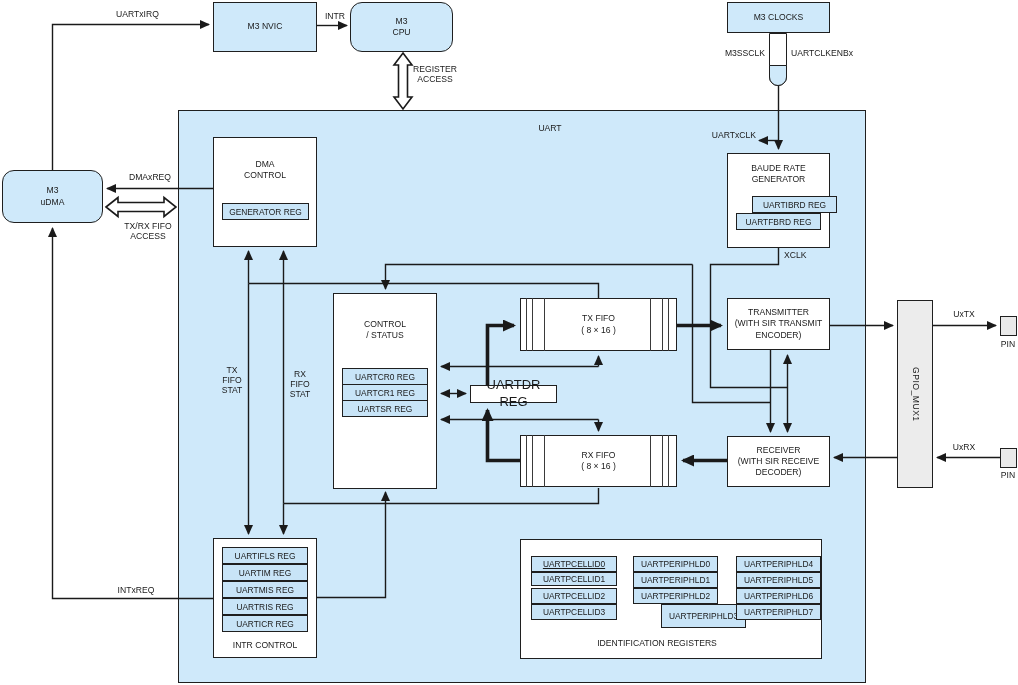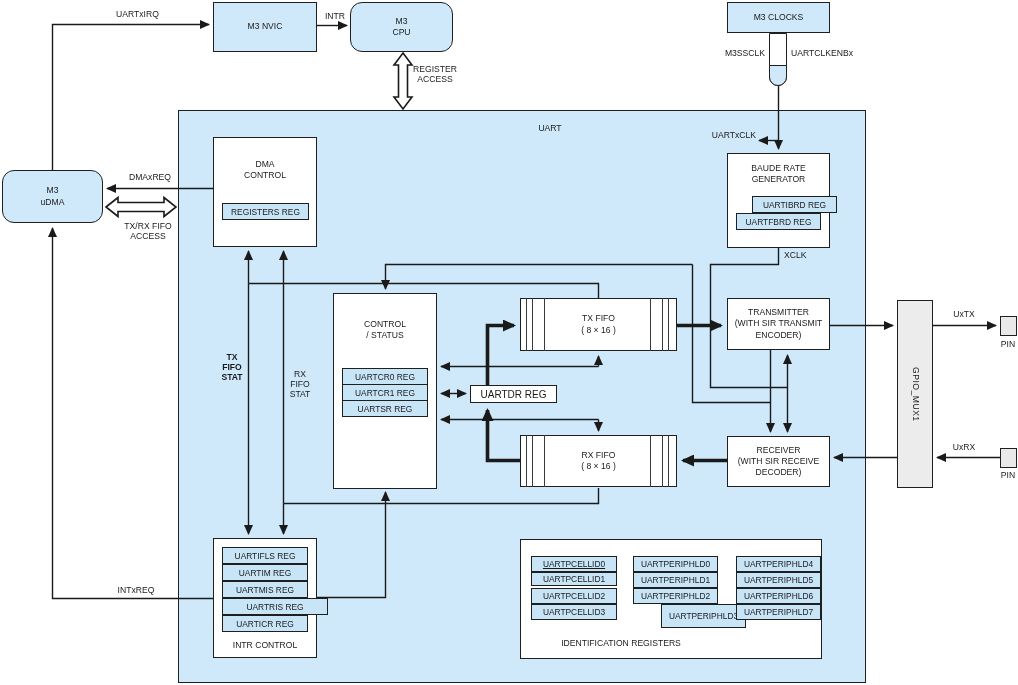--- a/index.html
+++ b/index.html
@@ -109,21 +109,21 @@
   <div class="box white" style="left:769px;top:33px;width:18px;height:53px;border-radius:0 0 9px 9px;">
     <div class="gatefill"></div>
   </div>
   <div class="box blue r12" style="left:2px;top:170px;width:101px;height:53px;">M3
 uDMA</div>
 
   <div class="lbl c" style="left:520px;top:123px;width:60px;">UART</div>
 
   <div class="box white toplbl" style="left:213px;top:137px;width:104px;height:110px;padding-top:21px;">DMA
 CONTROL</div>
-  <div class="reg" style="left:222px;top:203px;width:87px;height:17px;">REGISTERS REG</div>
+  <div class="reg" style="left:222px;top:203px;width:87px;height:17px;">GENERATOR REG</div>
 
   <div class="box white toplbl" style="left:727px;top:153px;width:103px;height:95px;padding-top:9px;">BAUDE RATE
 GENERATOR</div>
   <div class="reg" style="left:736px;top:196px;width:85px;height:17px;margin-left:16px;">UARTIBRD REG</div>
   <div class="reg" style="left:736px;top:213px;width:85px;height:17px;">UARTFBRD REG</div>
 
   <div class="box white toplbl" style="left:333px;top:293px;width:104px;height:196px;padding-top:25px;">CONTROL
 / STATUS</div>
   <div class="reg" style="left:342px;top:368px;width:86px;height:17px;">UARTCR0 REG</div>
   <div class="reg" style="left:342px;top:384px;width:86px;height:17px;">UARTCR1 REG</div>
@@ -144,72 +144,72 @@
 ( 8 × 16 )</div>
   <div class="abs" style="left:520px;top:435px;width:157px;height:52px;z-index:4;">
     <div class="stripe" style="left:6px;"></div>
       <div class="stripe" style="left:12px;"></div>
     <div class="stripe" style="left:24px;"></div>
       <div class="stripe" style="left:130px;"></div>
     <div class="stripe" style="left:142px;"></div>
       <div class="stripe" style="left:148px;"></div>
   </div>
 
-  <div class="box white" style="left:470px;top:385px;width:87px;height:18px;font-size:10px;">UARTDR REG</div>
+  <div class="box white" style="left:470px;top:385px;width:87px;height:18px;font-size:13px;">UARTDR REG</div>
 
   <div class="box white" style="left:727px;top:298px;width:103px;height:52px;">TRANSMITTER
 (WITH SIR TRANSMIT
 ENCODER)</div>
   <div class="box white" style="left:727px;top:436px;width:103px;height:51px;">RECEIVER
 (WITH SIR RECEIVE
 DECODER)</div>
 
   <div class="box white" style="left:213px;top:538px;width:104px;height:120px;"></div>
   <div class="reg" style="left:222px;top:547px;width:86px;height:17px;">UARTIFLS REG</div>
   <div class="reg" style="left:222px;top:564px;width:86px;height:17px;">UARTIM REG</div>
   <div class="reg" style="left:222px;top:581px;width:86px;height:17px;">UARTMIS REG</div>
-  <div class="reg" style="left:222px;top:598px;width:106px;height:17px;">UARTRIS REG</div>
+  <div class="reg" style="left:222px;top:598px;width:86px;height:17px;">UARTRIS REG</div>
   <div class="reg" style="left:222px;top:615px;width:86px;height:17px;">UARTICR REG</div>
   <div class="lbl c" style="left:213px;top:640px;width:104px;z-index:5;">INTR CONTROL</div>
 
   <div class="box white" style="left:520px;top:539px;width:302px;height:120px;"></div>
   <div class="reg" style="left:531px;top:556px;width:86px;height:16px;text-decoration:underline;">UARTPCELLID0</div>
   <div class="reg" style="left:531px;top:572px;width:86px;height:14px;">UARTPCELLID1</div>
   <div class="reg" style="left:531px;top:588px;width:86px;height:16px;">UARTPCELLID2</div>
   <div class="reg" style="left:531px;top:604px;width:86px;height:16px;">UARTPCELLID3</div>
   <div class="reg" style="left:633px;top:556px;width:85px;height:16px;">UARTPERIPHLD0</div>
   <div class="reg" style="left:633px;top:572px;width:85px;height:16px;">UARTPERIPHLD1</div>
   <div class="reg" style="left:633px;top:588px;width:85px;height:16px;">UARTPERIPHLD2</div>
   <div class="reg" style="left:633px;top:604px;width:85px;height:24px;margin-left:28px;">UARTPERIPHLD3</div>
   <div class="reg" style="left:736px;top:556px;width:85px;height:16px;">UARTPERIPHLD4</div>
   <div class="reg" style="left:736px;top:572px;width:85px;height:16px;">UARTPERIPHLD5</div>
   <div class="reg" style="left:736px;top:588px;width:85px;height:16px;">UARTPERIPHLD6</div>
   <div class="reg" style="left:736px;top:604px;width:85px;height:16px;">UARTPERIPHLD7</div>
-  <div class="lbl c" style="left:491px;top:638px;width:260px;z-index:5;">IDENTIFICATION REGISTERS</div>
+  <div class="lbl c" style="left:527px;top:638px;width:260px;z-index:5;">IDENTIFICATION REGISTERS</div>
 
   <div class="box gray" style="left:897px;top:300px;width:36px;height:188px;">
     <span class="vtext">GPIO_MUX1</span>
   </div>
   <div class="box gray" style="left:1000px;top:316px;width:17px;height:20px;background:#e9e9e9;"></div>
   <div class="box gray" style="left:1000px;top:448px;width:17px;height:20px;background:#e9e9e9;"></div>
   <div class="lbl c" style="left:996px;top:339px;width:24px;">PIN</div>
   <div class="lbl c" style="left:996px;top:470px;width:24px;">PIN</div>
 
   <div class="lbl c" style="left:95px;top:9px;width:85px;">UARTxIRQ</div>
   <div class="lbl c" style="left:318px;top:11px;width:34px;">INTR</div>
   <div class="lbl c" style="left:408px;top:64px;width:54px;">REGISTER
 ACCESS</div>
   <div class="lbl rgt" style="left:715px;top:48px;width:50px;">M3SSCLK</div>
   <div class="lbl" style="left:791px;top:48px;width:75px;">UARTCLKENBx</div>
   <div class="lbl rgt" style="left:708px;top:130px;width:48px;">UARTxCLK</div>
   <div class="lbl" style="left:784px;top:250px;width:34px;">XCLK</div>
   <div class="lbl c" style="left:112px;top:172px;width:76px;">DMAxREQ</div>
   <div class="lbl c" style="left:103px;top:221px;width:90px;">TX/RX FIFO
 ACCESS</div>
-  <div class="lbl c" style="left:219px;top:352px;width:26px;font-weight:bold;">TX
+  <div class="lbl c" style="left:219px;top:365px;width:26px;">TX
 FIFO
 STAT</div>
   <div class="lbl c" style="left:287px;top:369px;width:26px;">RX
 FIFO
 STAT</div>
   <div class="lbl c" style="left:110px;top:585px;width:52px;">INTxREQ</div>
   <div class="lbl c" style="left:945px;top:309px;width:38px;">UxTX</div>
   <div class="lbl c" style="left:945px;top:442px;width:38px;">UxRX</div>
 
 </div>

